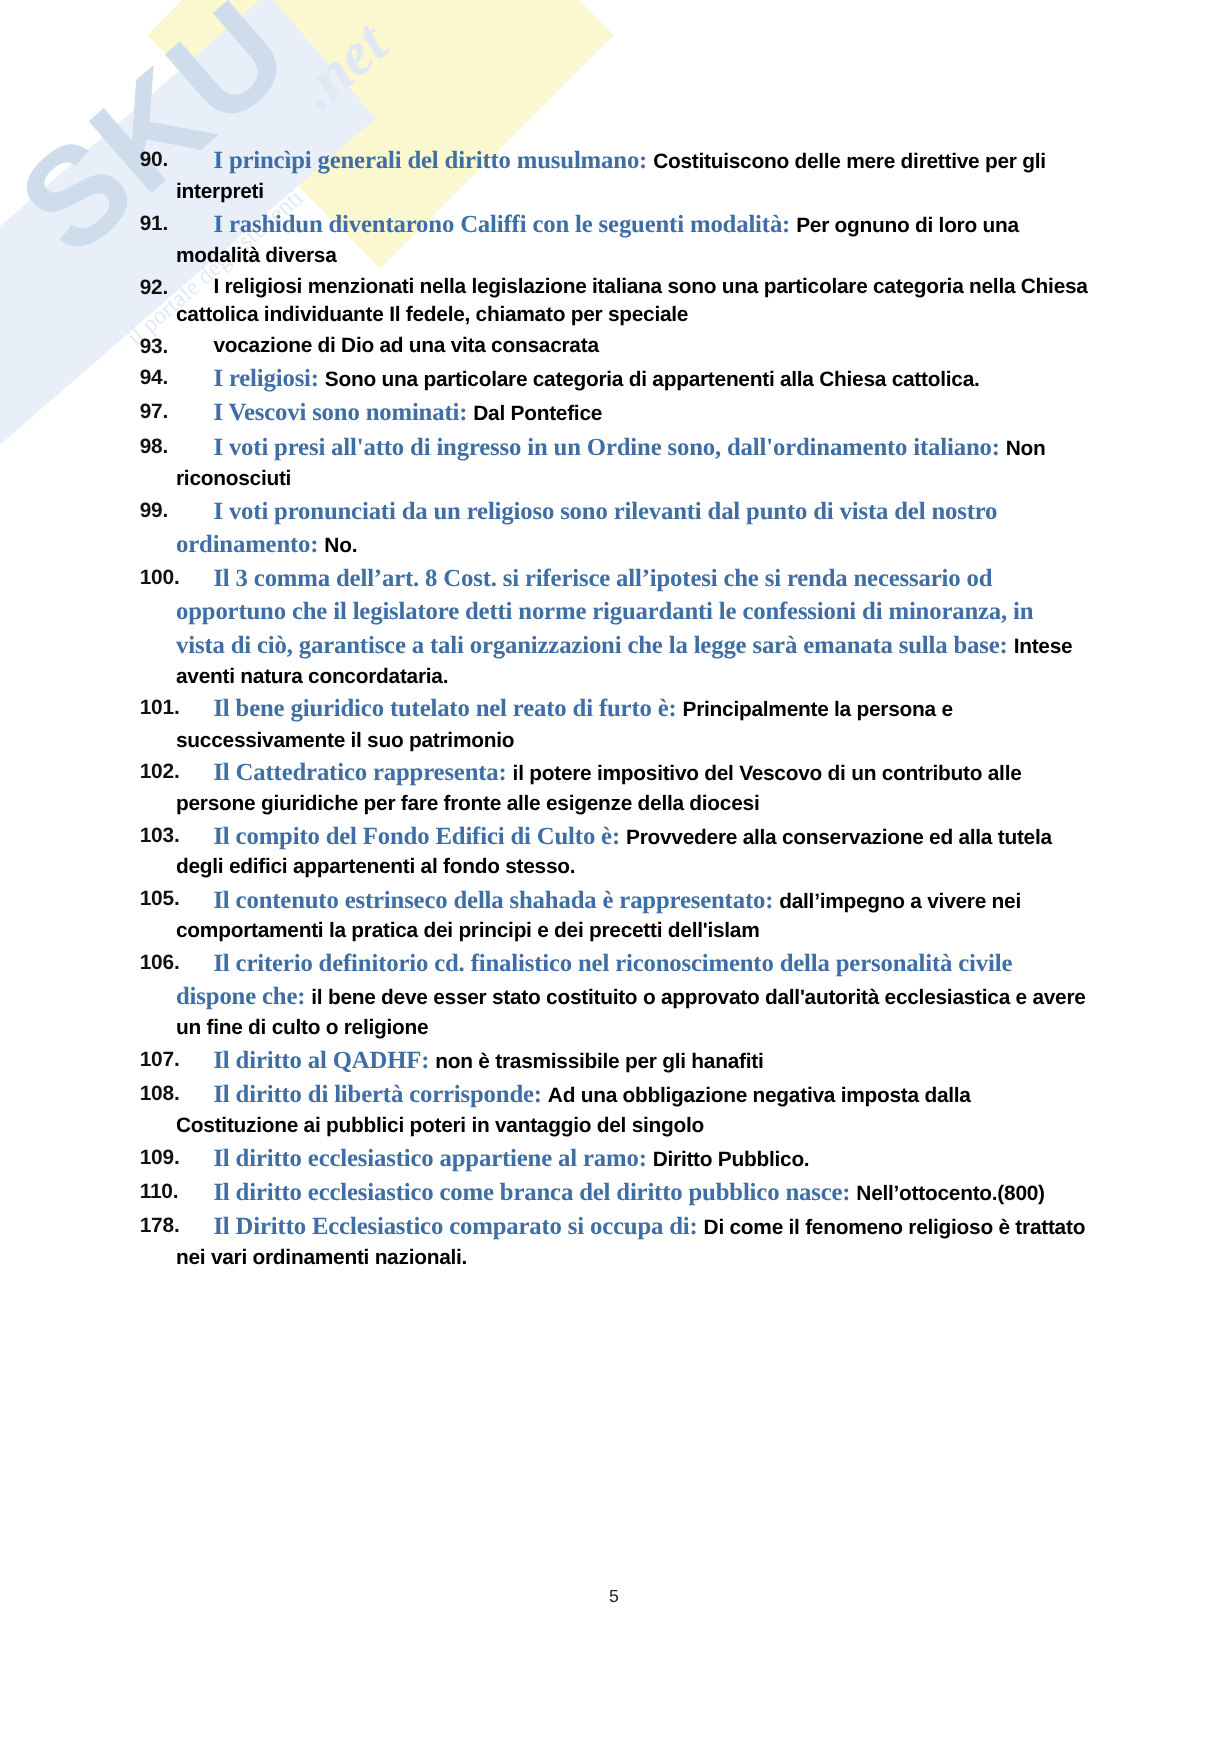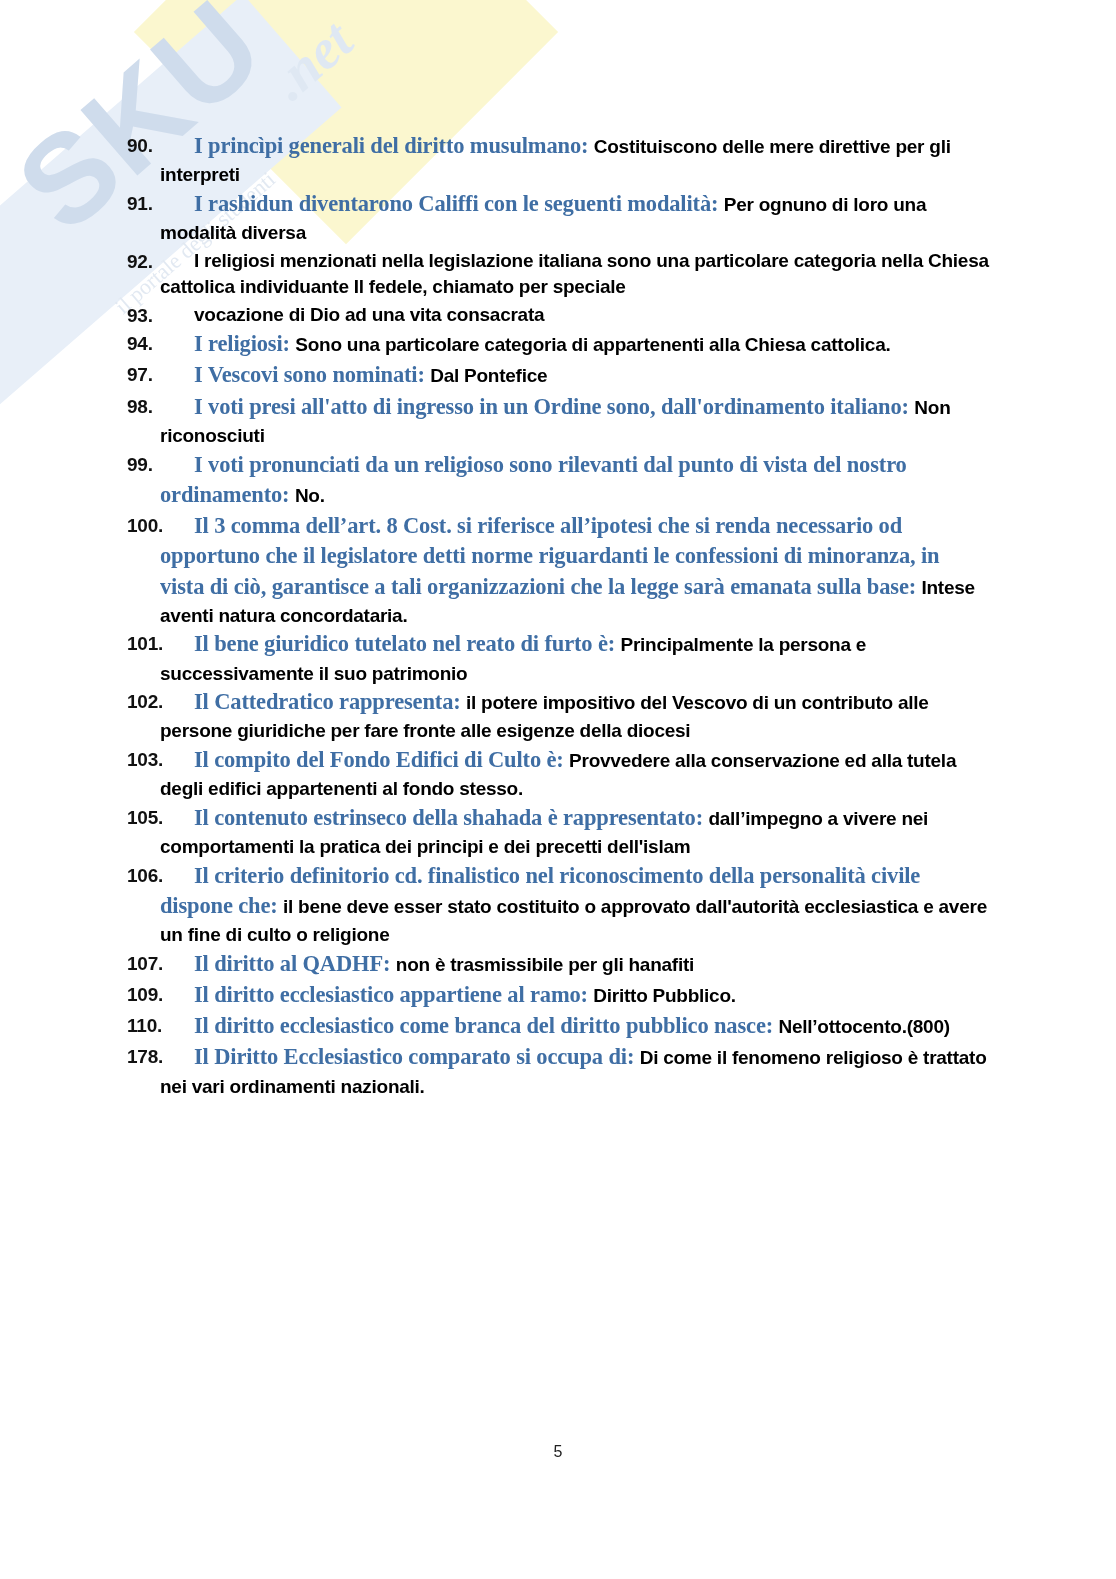--- a/index.html
+++ b/index.html
@@ -210,20 +210,24 @@
       </div>
       <div class="qa-item">
         <span class="num">106.</span>
         <span class="body"><span class="q">Il criterio definitorio cd. finalistico nel riconoscimento della personalità civile dispone che:</span> <span class="a">il bene deve esser stato costituito o approvato dall'autorità ecclesiastica e avere un fine di culto o religione</span></span>
       </div>
       <div class="qa-item">
         <span class="num">107.</span>
         <span class="body"><span class="q">Il diritto al QADHF:</span> <span class="a">non è trasmissibile per gli hanafiti</span></span>
       </div>
       <div class="qa-item">
+        <span class="num">108.</span>
+        <span class="body"><span class="q">Il diritto di libertà corrisponde:</span> <span class="a">Ad una obbligazione negativa imposta dalla Costituzione ai pubblici poteri in vantaggio del singolo</span></span>
+      </div>
+      <div class="qa-item">
         <span class="num">109.</span>
         <span class="body"><span class="q">Il diritto ecclesiastico appartiene al ramo:</span> <span class="a">Diritto Pubblico.</span></span>
       </div>
       <div class="qa-item">
         <span class="num">110.</span>
         <span class="body"><span class="q">Il diritto ecclesiastico come branca del diritto pubblico nasce:</span> <span class="a">Nell’ottocento.(800)</span></span>
       </div>
       <div class="qa-item">
         <span class="num">178.</span>
         <span class="body"><span class="q">Il Diritto Ecclesiastico comparato si occupa di:</span> <span class="a">Di come il fenomeno religioso è trattato nei vari ordinamenti nazionali.</span></span>

